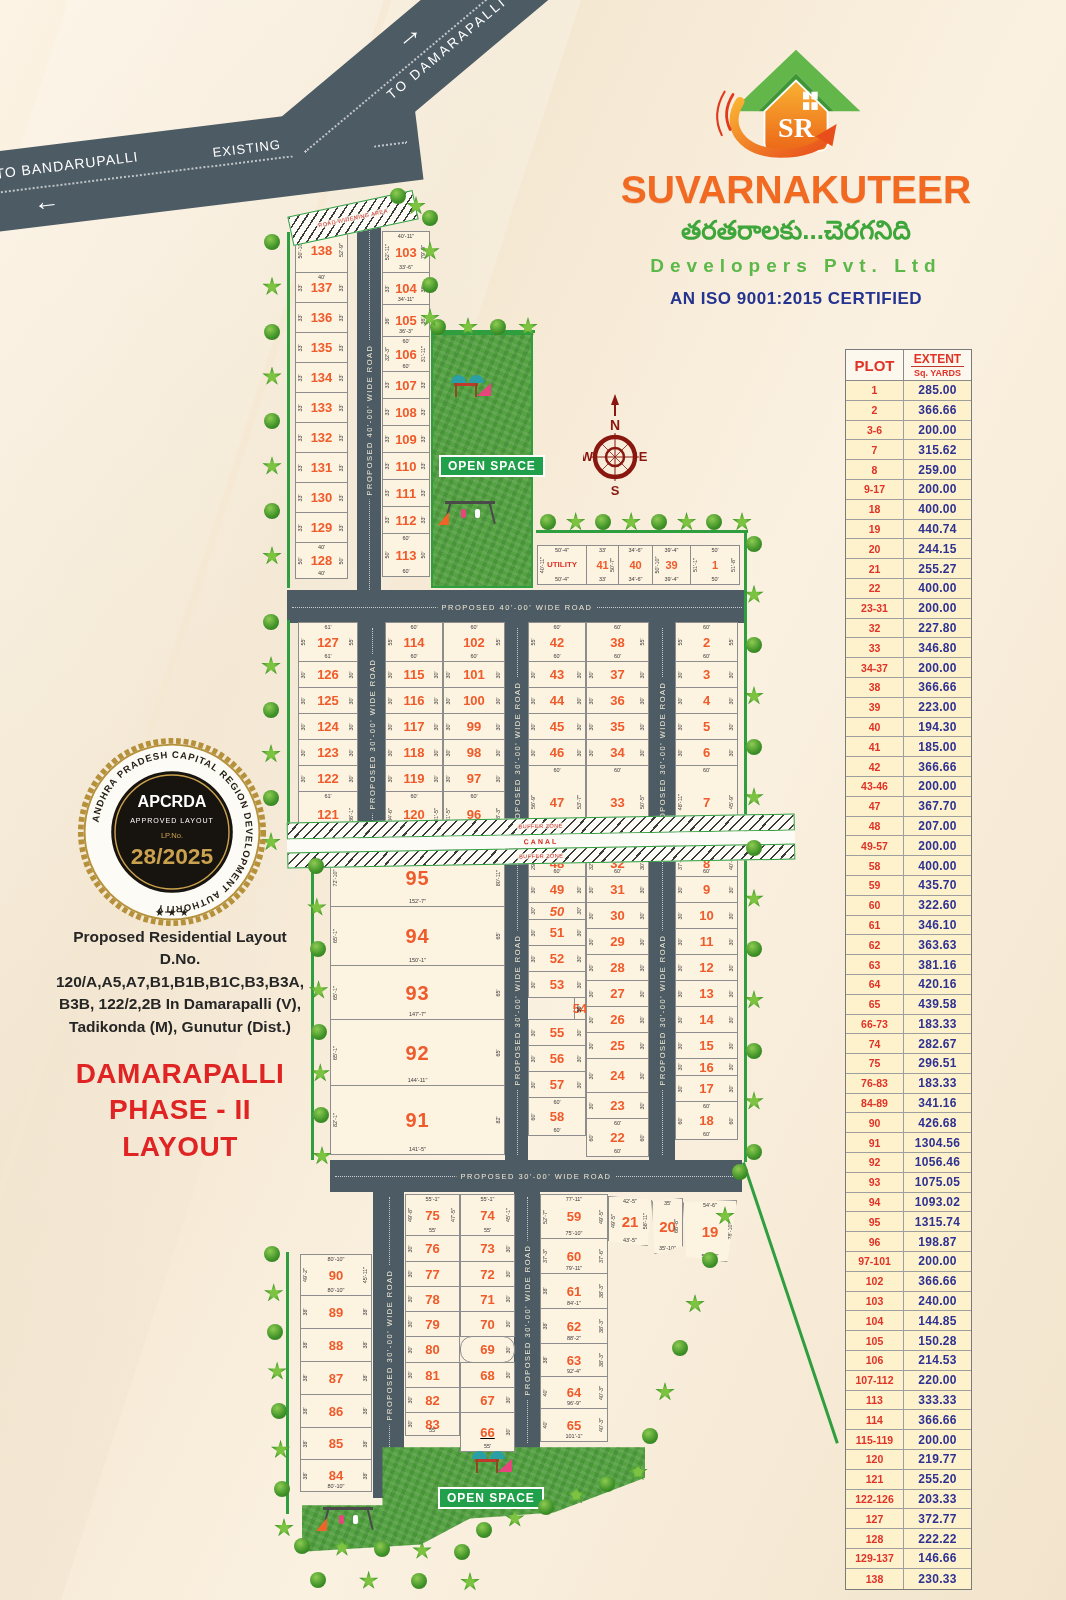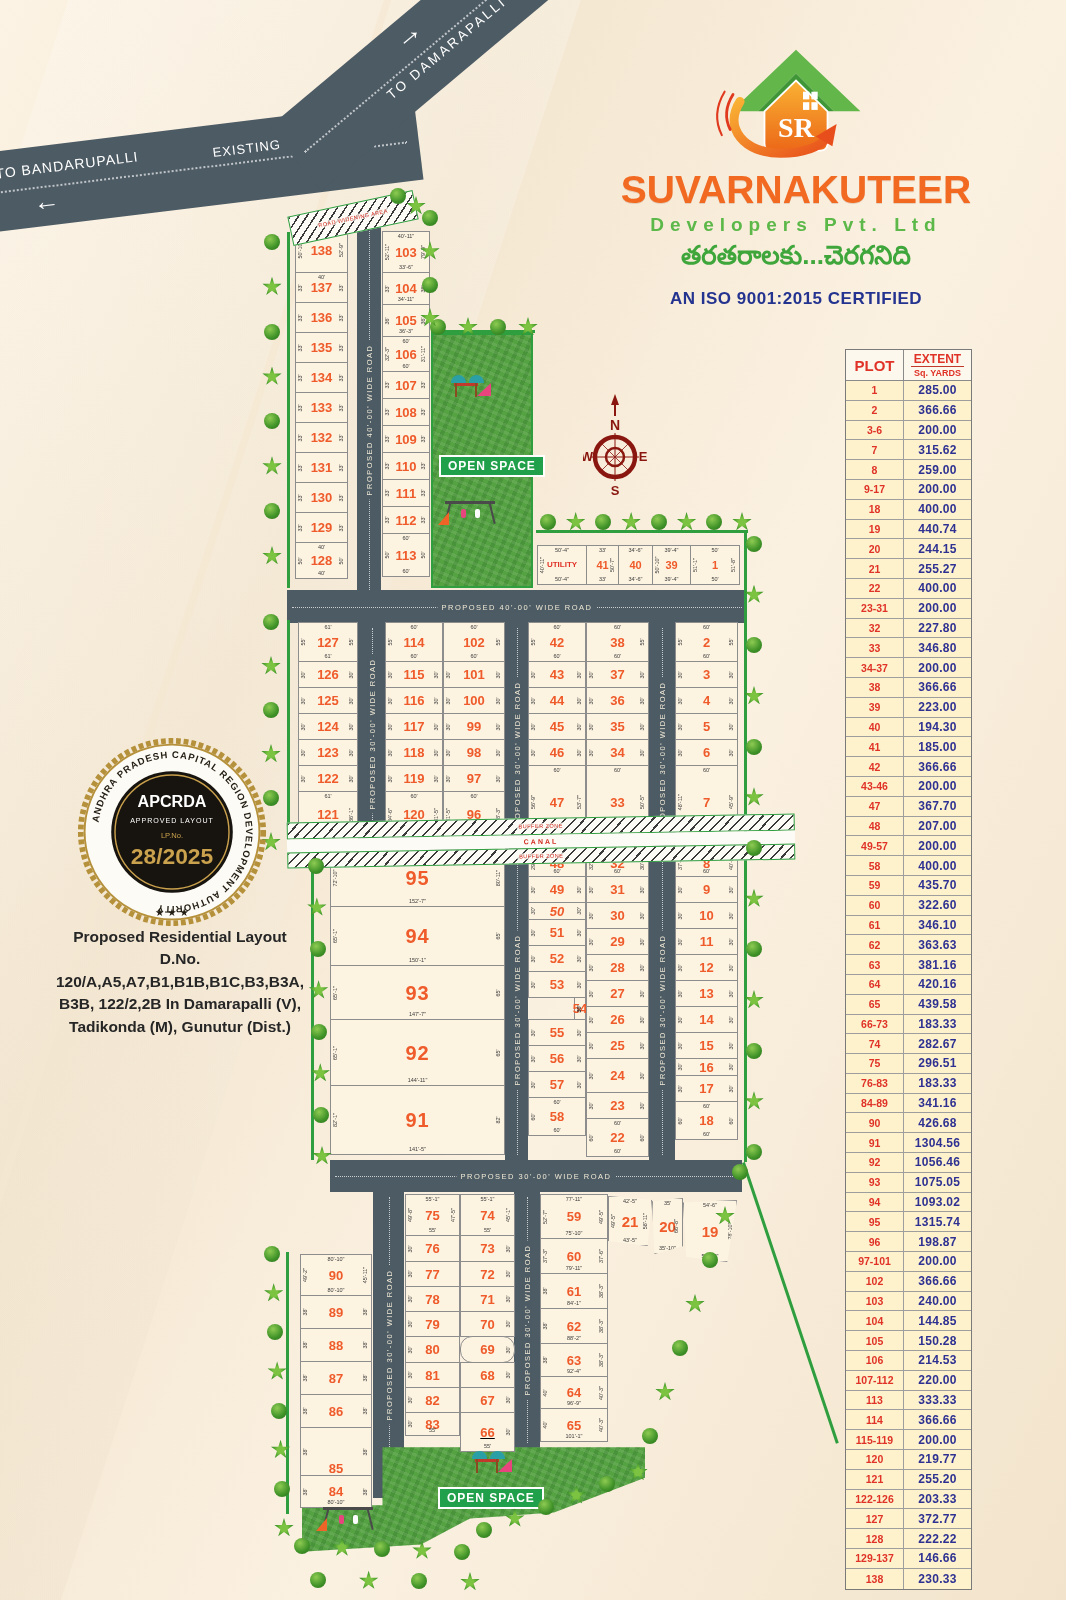--- a/index.html
+++ b/index.html
@@ -139,22 +139,22 @@
           <rect x="160" y="81" width="9" height="11"></rect>
           <rect x="172" y="81" width="9" height="11"></rect>
         </g>
       <text x="150" y="131" font-size="40" font-weight="bold" fill="#fff" text-anchor="middle" font-family="Liberation Serif, serif">SR</text>
       <path d="M70,80 C46,118 76,154 128,154 C162,154 182,146 194,132" fill="none" stroke="url(#swg)" stroke-width="13" stroke-linecap="round"></path>
       <polygon points="208,112 178,130 202,144" fill="#e84e1b"></polygon>
       <path d="M60,70 C50,86 48,104 56,120" fill="none" stroke="#e0391e" stroke-width="4" stroke-linecap="round"></path>
       <path d="M48,66 C36,86 34,108 44,128" fill="none" stroke="#e0391e" stroke-width="3" stroke-linecap="round"></path>
     </svg>
     <div id="brand">SUVARNAKUTEER</div>
+    <div id="tagline">తరతరాలకు...చెరగనిది</div>
     <div id="devs">Developers Pvt. Ltd</div>
-    <div id="tagline">తరతరాలకు...చెరగనిది</div>
     <div id="iso">AN ISO 9001:2015 CERTIFIED</div>
   </div>
 
   <svg id="seal" width="190" height="190" viewBox="-100 -100 200 200">
     <circle r="96" fill="none" stroke="#b6913c" stroke-width="6" stroke-dasharray="5 3"></circle>
     <circle r="92" fill="#fdfbf5" stroke="#b6913c" stroke-width="2"></circle>
     <circle r="64" fill="#17140f"></circle>
     <circle r="60" fill="none" stroke="#caa14d" stroke-width="1.5"></circle>
     <defs>
         <path id="ringpath" d="M -78 0 A 78 78 0 1 1 78 0 A 78 78 0 1 1 -78 0"></path>
@@ -168,20 +168,25 @@
     <text x="0" y="6" font-size="8" fill="#caa14d" text-anchor="middle">LP.No.</text>
     <text x="0" y="34" font-size="24" font-weight="bold" fill="#caa14d" text-anchor="middle">28/2025</text>
   </svg>
 
   <div id="desc">
     <div>Proposed Residential Layout</div>
     <div>D.No. 120/A,A5,A7,B1,B1B,B1C,B3,B3A,</div>
     <div>B3B, 122/2,2B In Damarapalli (V),</div>
     <div>Tadikonda (M), Gunutur (Dist.)</div>
   </div>
+  <div id="title">
+    <div>DAMARAPALLI</div>
+    <div>PHASE - II</div>
+    <div>LAYOUT</div>
+  </div>
 
   <svg id="compass" width="64" height="106" viewBox="0 0 64 106">
     <polygon points="32,0 28,11 36,11" fill="#8a170f"></polygon>
     <line x1="32" y1="9" x2="32" y2="22" stroke="#8a170f" stroke-width="2"></line>
     <text x="32" y="36" font-size="14" font-weight="bold" fill="#8a170f" text-anchor="middle">N</text>
     <circle cx="32" cy="63" r="20" fill="none" stroke="#8a170f" stroke-width="4.5"></circle>
     <circle cx="32" cy="63" r="9" fill="none" stroke="#8a170f" stroke-width="2.5"></circle>
     <line x1="8" y1="63" x2="56" y2="63" stroke="#8a170f" stroke-width="1"></line>
     <line x1="32" y1="39" x2="32" y2="87" stroke="#8a170f" stroke-width="1"></line>
     <line x1="18" y1="49" x2="46" y2="77" stroke="#8a170f" stroke-width="0.8"></line>
@@ -1118,21 +1123,21 @@
         <div class="cell" style="height: 34px;">
           <div class="pnum">87</div>
           <div class="dim dl">38'</div>
           <div class="dim dr">38'</div>
         </div>
         <div class="cell" style="height: 34px;">
           <div class="pnum">86</div>
           <div class="dim dl">38'</div>
           <div class="dim dr">38'</div>
         </div>
-        <div class="cell" style="height: 49px; align-items: flex-end;">
+        <div class="cell" style="height: 33px;">
           <div class="pnum">85</div>
           <div class="dim dl">38'</div>
           <div class="dim dr">38'</div>
         </div>
         <div class="cell" style="height: 33px;">
           <div class="pnum">84</div>
           <div class="dim db">80'-10"</div>
           <div class="dim dl">38'</div>
           <div class="dim dr">38'</div>
         </div>

